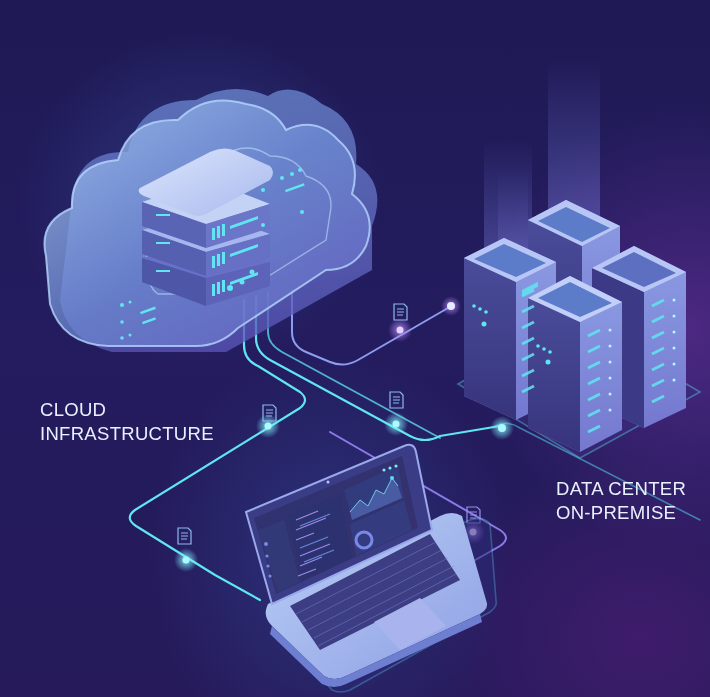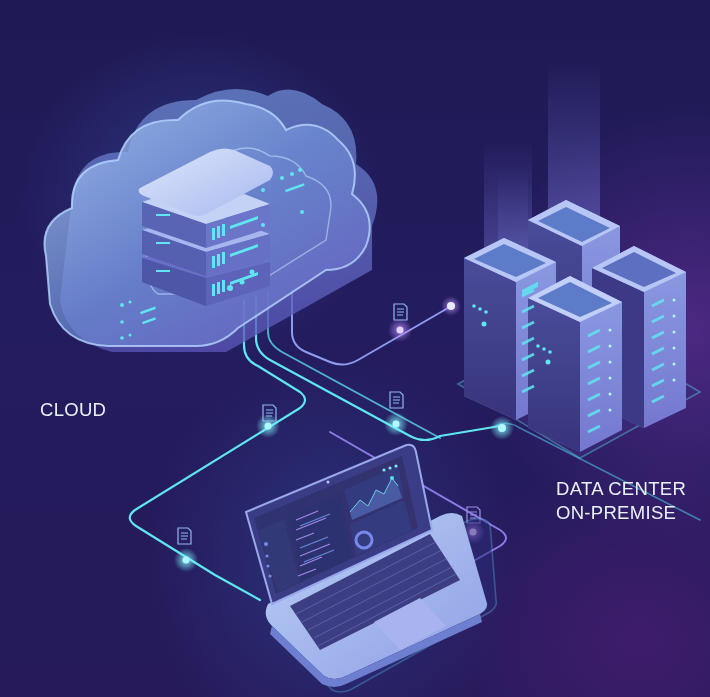--- a/index.html
+++ b/index.html
@@ -315,18 +315,19 @@
             <circle cx="390" cy="468" r="1.6"></circle>
             <circle cx="396" cy="466" r="1.6"></circle>
           </g>
       </g>
       <circle cx="328" cy="482" r="1.5" fill="#b8c6f6"></circle>
     </g>
   </svg>
 
   <div class="label label-cloud">
     <span>CLOUD</span>
+    <span>INFRASTRUCTURE</span>
   </div>
   <div class="label label-onprem">
     <span>DATA CENTER</span>
     <span>ON-PREMISE</span>
   </div>
 </div>
 
 </body></html>

